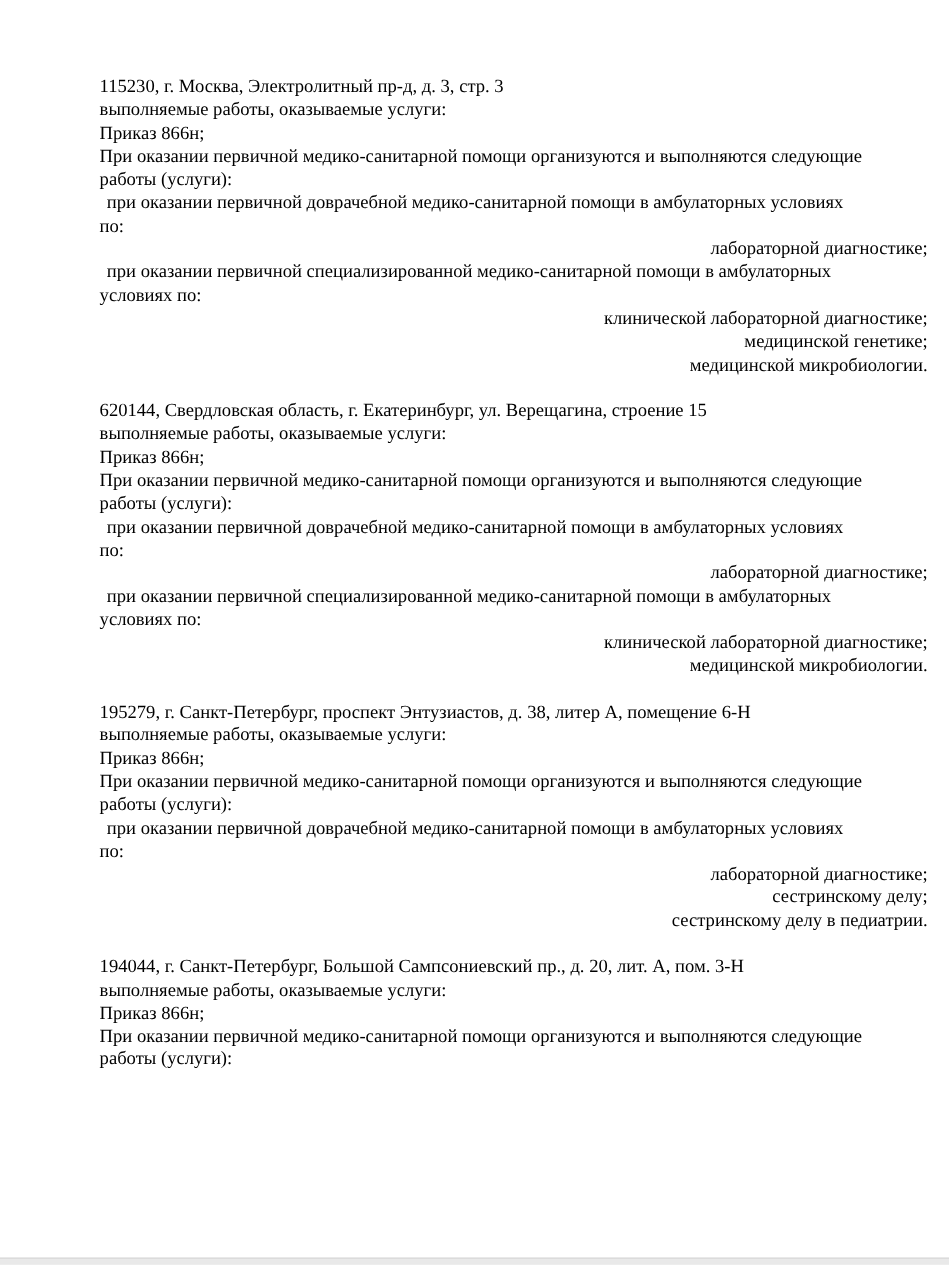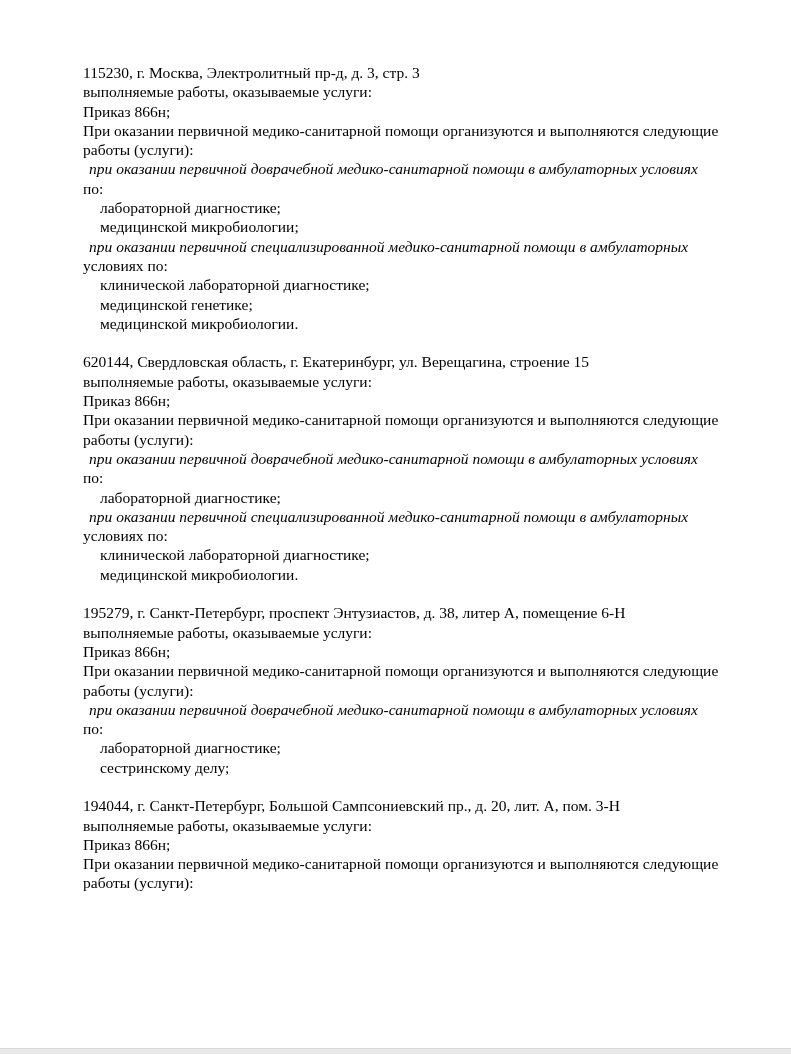--- a/index.html
+++ b/index.html
@@ -25,22 +25,22 @@
   }
   .block {
     margin: 0 0 19.3px 0;
   }
   .block:last-child {
     margin-bottom: 0;
   }
   .line {
     white-space: pre;
   }
-  .ind-1 { padding-left: 6px; font-style: italic; }
-  .ind-2 { padding-left: 17px; }
+  .ind-1 { padding-left: 6px; }
+  .ind-2 { padding-left: 17px; text-align: right; }
   .bottom-edge {
     position: absolute;
     left: 0;
     bottom: 0;
     width: 791px;
     height: 6px;
     background: #e9e9e9;
     border-top: 1px solid #d8d8d8;
     box-sizing: border-box;
   }
@@ -51,21 +51,20 @@
 <div class="doc-body" style="color: rgb(0, 0, 0);">
     <div class="block">
       <div class="line ind-0">115230, г. Москва, Электролитный пр-д, д. 3, стр. 3</div>
       <div class="line ind-0">выполняемые работы, оказываемые услуги:</div>
       <div class="line ind-0">Приказ 866н;</div>
       <div class="line ind-0">При оказании первичной медико-санитарной помощи организуются и выполняются следующие</div>
       <div class="line ind-0">работы (услуги):</div>
       <div class="line ind-1">при оказании первичной доврачебной медико-санитарной помощи в амбулаторных условиях</div>
       <div class="line ind-0">по:</div>
       <div class="line ind-2">лабораторной диагностике;</div>
-      <div class="line ind-2">медицинской микробиологии;</div>
       <div class="line ind-1">при оказании первичной специализированной медико-санитарной помощи в амбулаторных</div>
       <div class="line ind-0">условиях по:</div>
       <div class="line ind-2">клинической лабораторной диагностике;</div>
       <div class="line ind-2">медицинской генетике;</div>
       <div class="line ind-2">медицинской микробиологии.</div>
     </div>
     <div class="block">
       <div class="line ind-0">620144, Свердловская область, г. Екатеринбург, ул. Верещагина, строение 15</div>
       <div class="line ind-0">выполняемые работы, оказываемые услуги:</div>
       <div class="line ind-0">Приказ 866н;</div>
@@ -82,20 +81,21 @@
     <div class="block">
       <div class="line ind-0">195279, г. Санкт-Петербург, проспект Энтузиастов, д. 38, литер А, помещение 6-Н</div>
       <div class="line ind-0">выполняемые работы, оказываемые услуги:</div>
       <div class="line ind-0">Приказ 866н;</div>
       <div class="line ind-0">При оказании первичной медико-санитарной помощи организуются и выполняются следующие</div>
       <div class="line ind-0">работы (услуги):</div>
       <div class="line ind-1">при оказании первичной доврачебной медико-санитарной помощи в амбулаторных условиях</div>
       <div class="line ind-0">по:</div>
       <div class="line ind-2">лабораторной диагностике;</div>
       <div class="line ind-2">сестринскому делу;</div>
+      <div class="line ind-2">сестринскому делу в педиатрии.</div>
     </div>
     <div class="block">
       <div class="line ind-0">194044, г. Санкт-Петербург, Большой Сампсониевский пр., д. 20, лит. А, пом. 3-Н</div>
       <div class="line ind-0">выполняемые работы, оказываемые услуги:</div>
       <div class="line ind-0">Приказ 866н;</div>
       <div class="line ind-0">При оказании первичной медико-санитарной помощи организуются и выполняются следующие</div>
       <div class="line ind-0">работы (услуги):</div>
     </div>
   </div>
 

